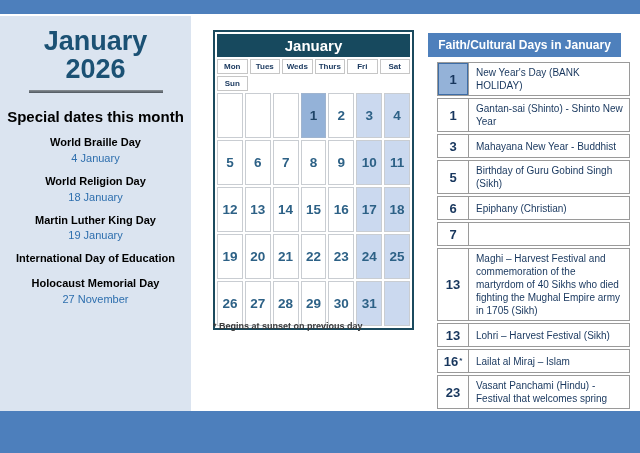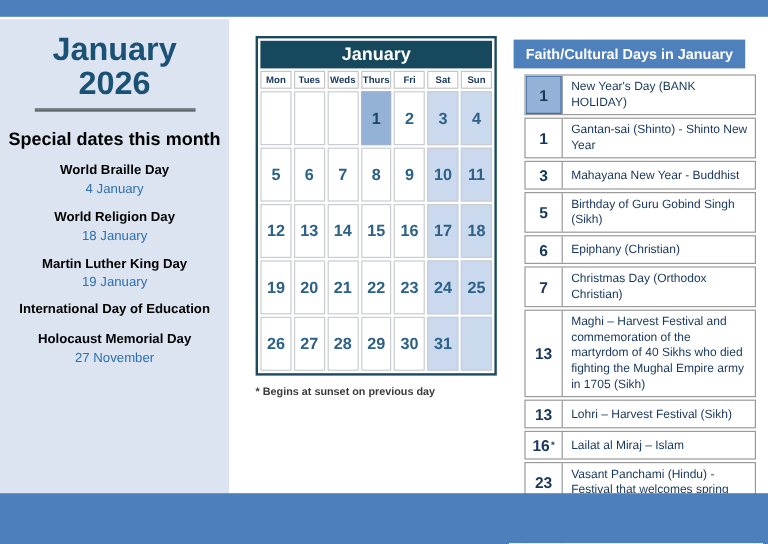--- a/index.html
+++ b/index.html
@@ -17,21 +17,21 @@
   .events{margin-top:3px;}
   .event{margin-top:11px;}
   .event-name{font-size:11px;font-weight:bold;color:#000000;line-height:1.25;}
   .event-date{font-size:11px;font-weight:normal;color:#2e6fae;margin-top:2px;}
 
   
   .calendar{position:absolute;left:213px;top:30px;width:201px;box-sizing:border-box;
             border:2px solid #1b4a5e;background:#ffffff;padding:2px;}
   .cal-header{background:#17495e;color:#ffffff;font-size:15px;font-weight:bold;
               height:23px;line-height:23px;text-align:center;}
-  .cal-daynames{display:grid;grid-template-columns:repeat(7,1fr);gap:2px;margin-top:2px;}
+  .cal-daynames{display:grid;grid-template-columns:repeat(6,1fr);gap:2px;margin-top:2px;}
   .dayname{border:1px solid #c6c6c6;background:#ffffff;height:13px;line-height:13px;
            text-align:center;font-size:8px;font-weight:bold;color:#17365d;}
   .cal-grid{display:grid;grid-template-columns:repeat(7,1fr);gap:2px;margin-top:2px;}
   .day-cell{border:1px solid #c9cdd2;background:#ffffff;height:43px;display:flex;
             align-items:center;justify-content:center;font-size:13.5px;font-weight:600;color:#2d6186;}
   .day-cell.weekend{background:#cbd9ef;}
   .day-cell.holiday{background:#94b2d8;color:#1f4568;border-color:#9fb4cf;}
   .footnote{position:absolute;left:213px;top:321px;font-size:9px;font-weight:600;color:#3a3a3a;}
 
   
@@ -151,21 +151,20 @@
       <div class="faith-row">
         <div class="faith-date">5</div>
         <div class="faith-desc">Birthday of Guru Gobind Singh (Sikh)</div>
       </div>
       <div class="faith-row">
         <div class="faith-date">6</div>
         <div class="faith-desc">Epiphany (Christian)</div>
       </div>
       <div class="faith-row">
         <div class="faith-date">7</div>
-        <div class="faith-desc">Christmas Day (Orthodox Christian)</div>
       </div>
       <div class="faith-row">
         <div class="faith-date">13</div>
         <div class="faith-desc">Maghi – Harvest Festival and commemoration of the martyrdom of 40 Sikhs who died fighting the Mughal Empire army in 1705 (Sikh)</div>
       </div>
       <div class="faith-row">
         <div class="faith-date">13</div>
         <div class="faith-desc">Lohri – Harvest Festival (Sikh)</div>
       </div>
       <div class="faith-row">

